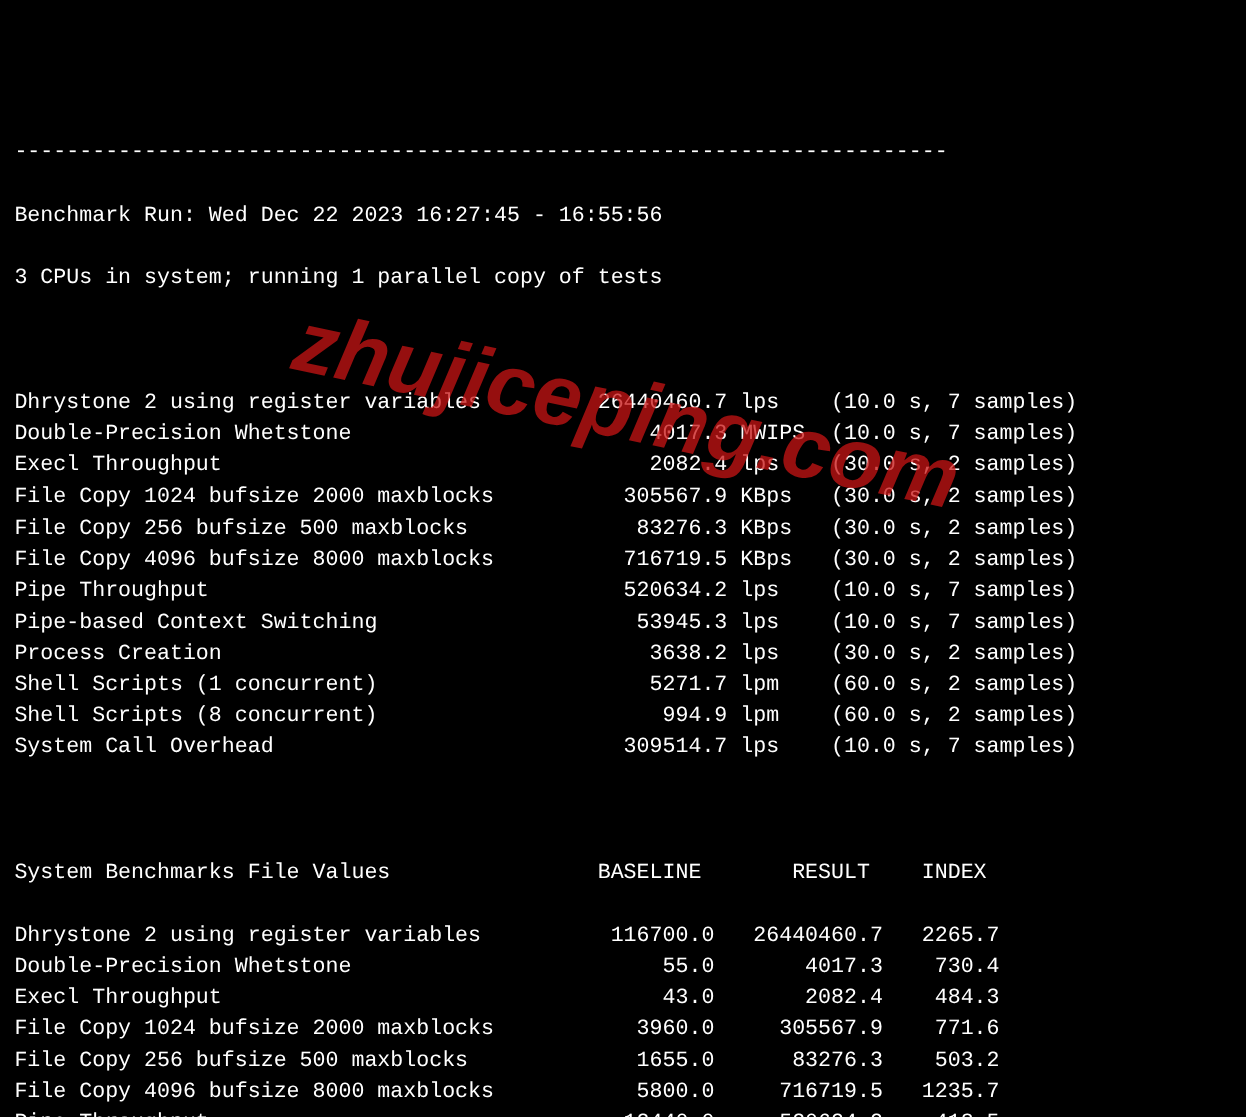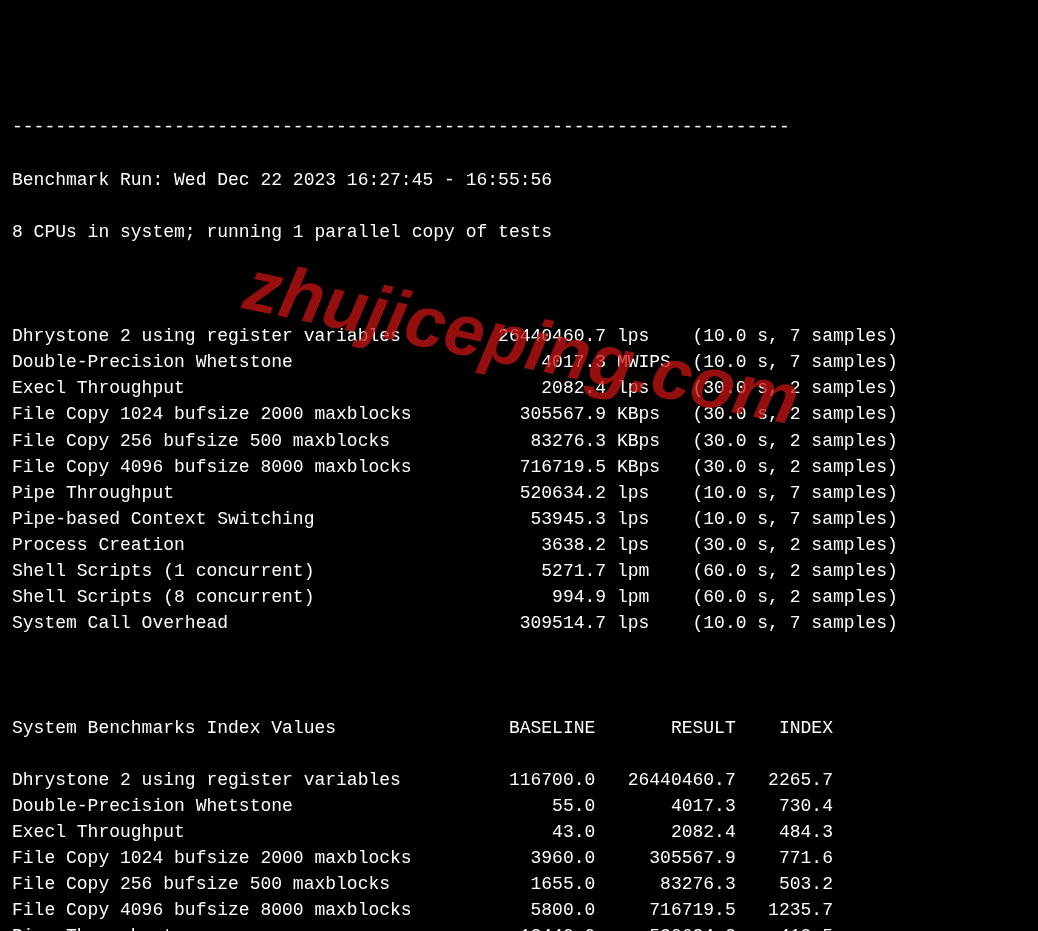--- a/index.html
+++ b/index.html
@@ -29,36 +29,36 @@
     user-select: none;
   }
 </style>
 </head>
 <body>
 
 
 
 <div class="dashline">------------------------------------------------------------------------</div>
 <div>Benchmark Run: Wed Dec 22 2023 16:27:45 - 16:55:56</div>
-<div>8 CPUs in system; running 1 parallel copy of tests</div>
+<div>3 CPUs in system; running 1 parallel copy of tests</div>
 <div> </div>
 <div id="tests-block">Dhrystone 2 using register variables         26440460.7 lps    (10.0 s, 7 samples)
 Double-Precision Whetstone                       4017.3 MWIPS  (10.0 s, 7 samples)
 Execl Throughput                                 2082.4 lps    (30.0 s, 2 samples)
 File Copy 1024 bufsize 2000 maxblocks          305567.9 KBps   (30.0 s, 2 samples)
 File Copy 256 bufsize 500 maxblocks             83276.3 KBps   (30.0 s, 2 samples)
 File Copy 4096 bufsize 8000 maxblocks          716719.5 KBps   (30.0 s, 2 samples)
 Pipe Throughput                                520634.2 lps    (10.0 s, 7 samples)
 Pipe-based Context Switching                    53945.3 lps    (10.0 s, 7 samples)
 Process Creation                                 3638.2 lps    (30.0 s, 2 samples)
 Shell Scripts (1 concurrent)                     5271.7 lpm    (60.0 s, 2 samples)
 Shell Scripts (8 concurrent)                      994.9 lpm    (60.0 s, 2 samples)
 System Call Overhead                           309514.7 lps    (10.0 s, 7 samples)</div>
 <div> </div>
-<div id="index-header-line">System Benchmarks Index Values                BASELINE       RESULT    INDEX</div>
+<div id="index-header-line">System Benchmarks File Values                BASELINE       RESULT    INDEX</div>
 <div id="index-block">Dhrystone 2 using register variables          116700.0   26440460.7   2265.7
 Double-Precision Whetstone                        55.0       4017.3    730.4
 Execl Throughput                                  43.0       2082.4    484.3
 File Copy 1024 bufsize 2000 maxblocks           3960.0     305567.9    771.6
 File Copy 256 bufsize 500 maxblocks             1655.0      83276.3    503.2
 File Copy 4096 bufsize 8000 maxblocks           5800.0     716719.5   1235.7
 Pipe Throughput                                12440.0     520634.2    418.5
 Pipe-based Context Switching                    4000.0      53945.3    134.9
 Process Creation                                 126.0       3638.2    288.7
 Shell Scripts (1 concurrent)                      42.4       5271.7   1243.3

